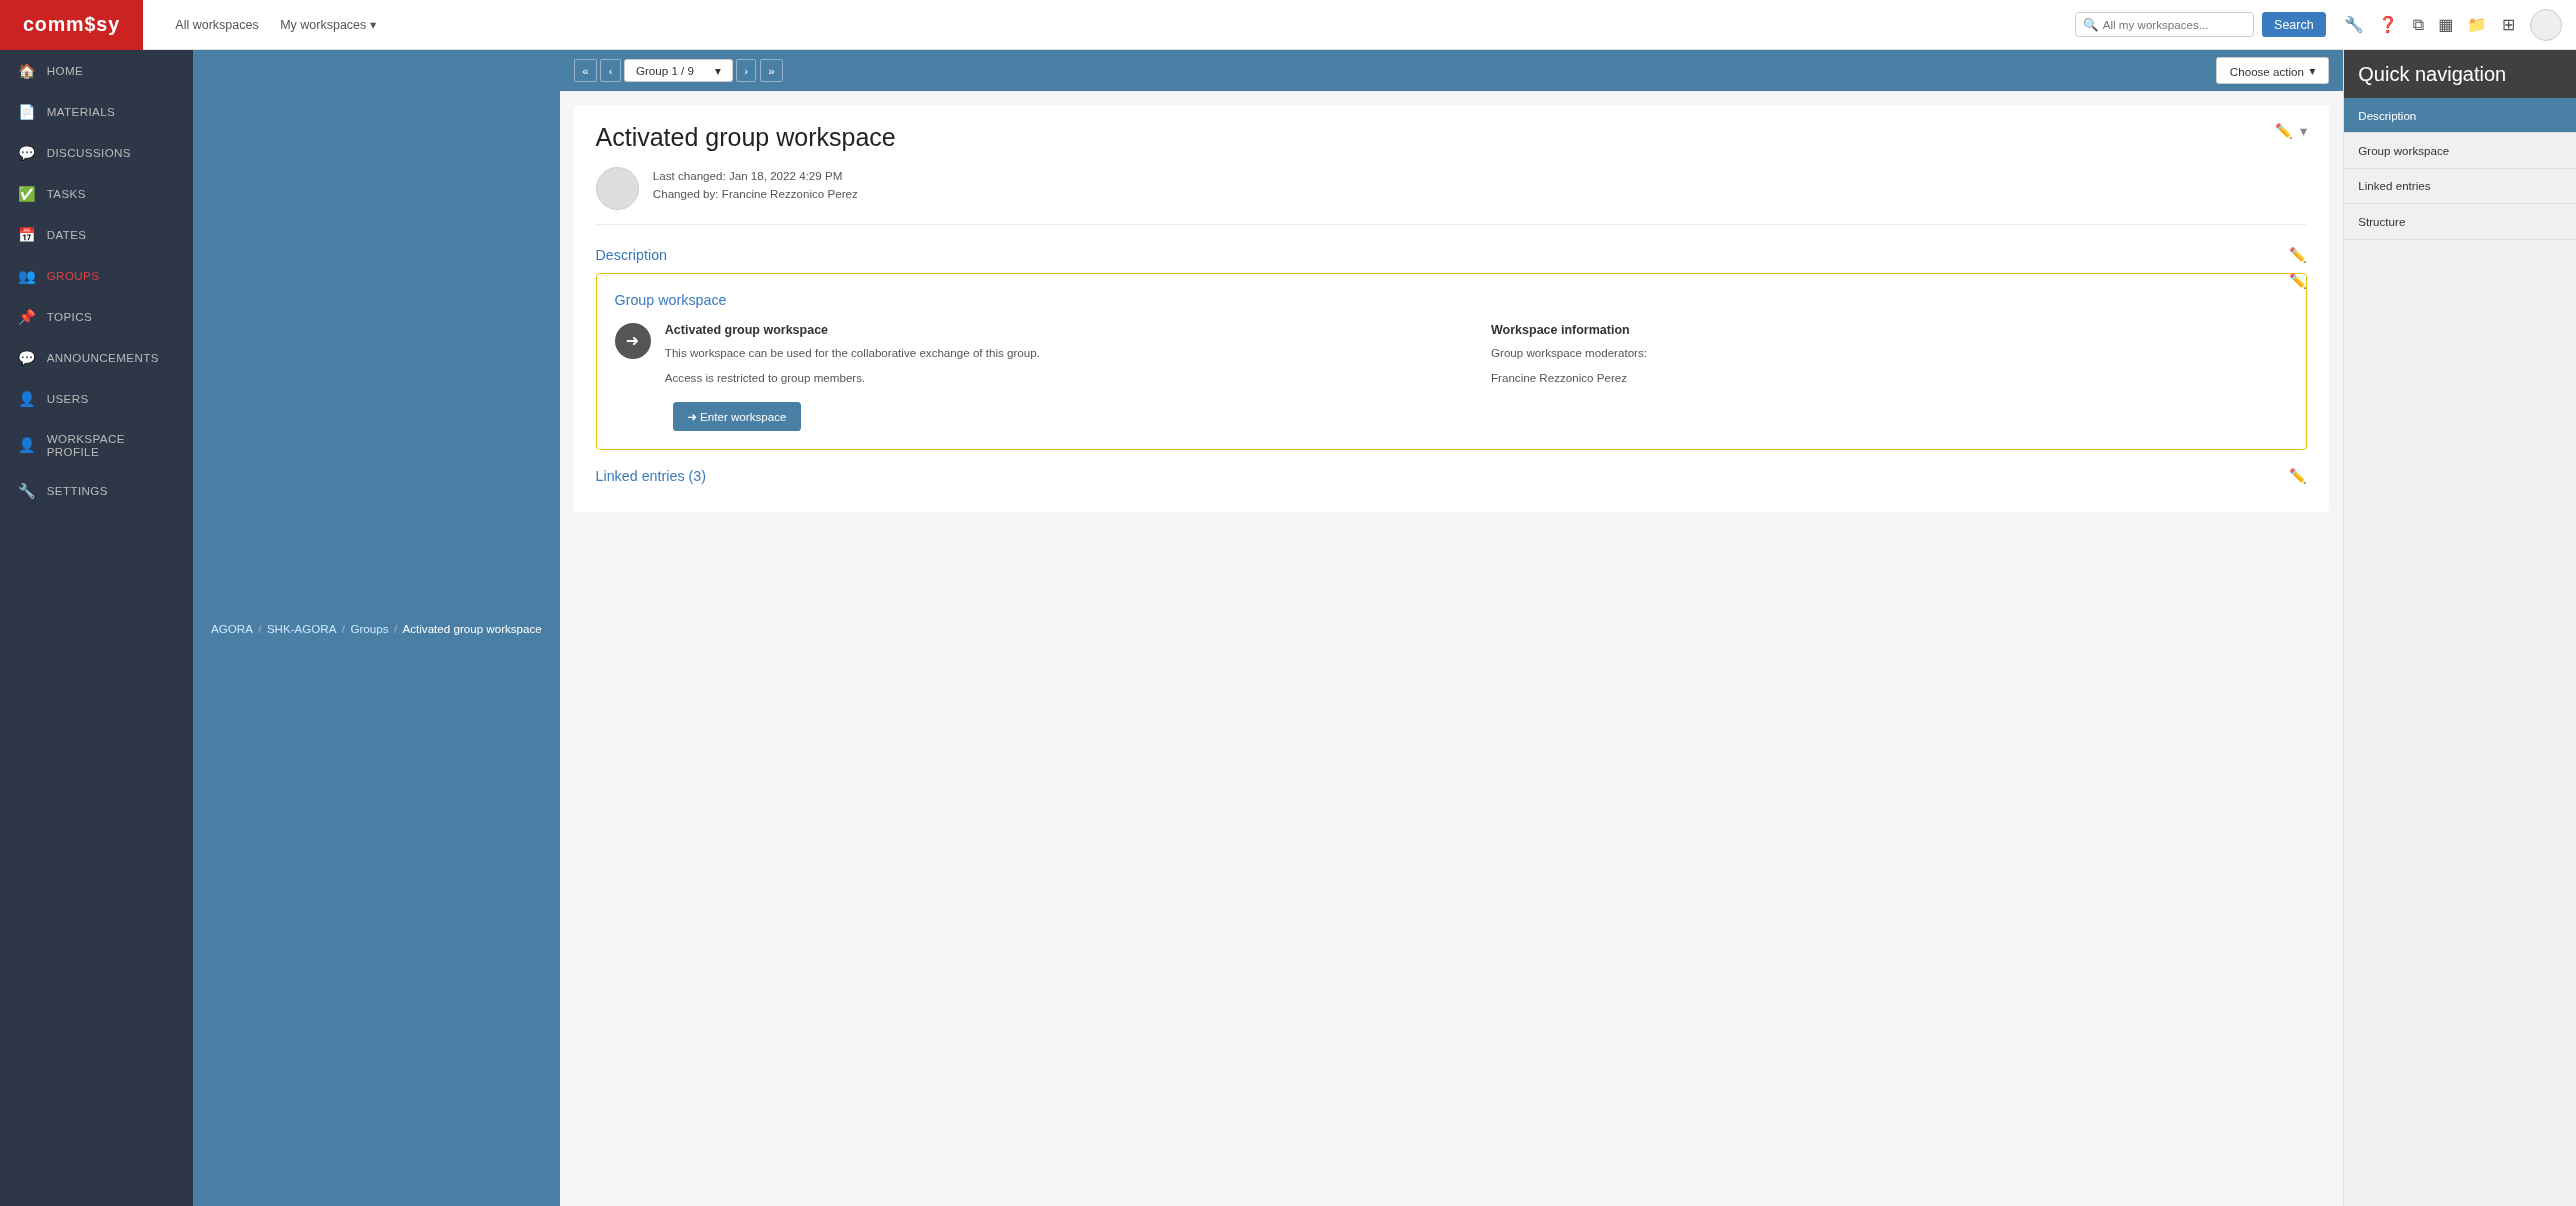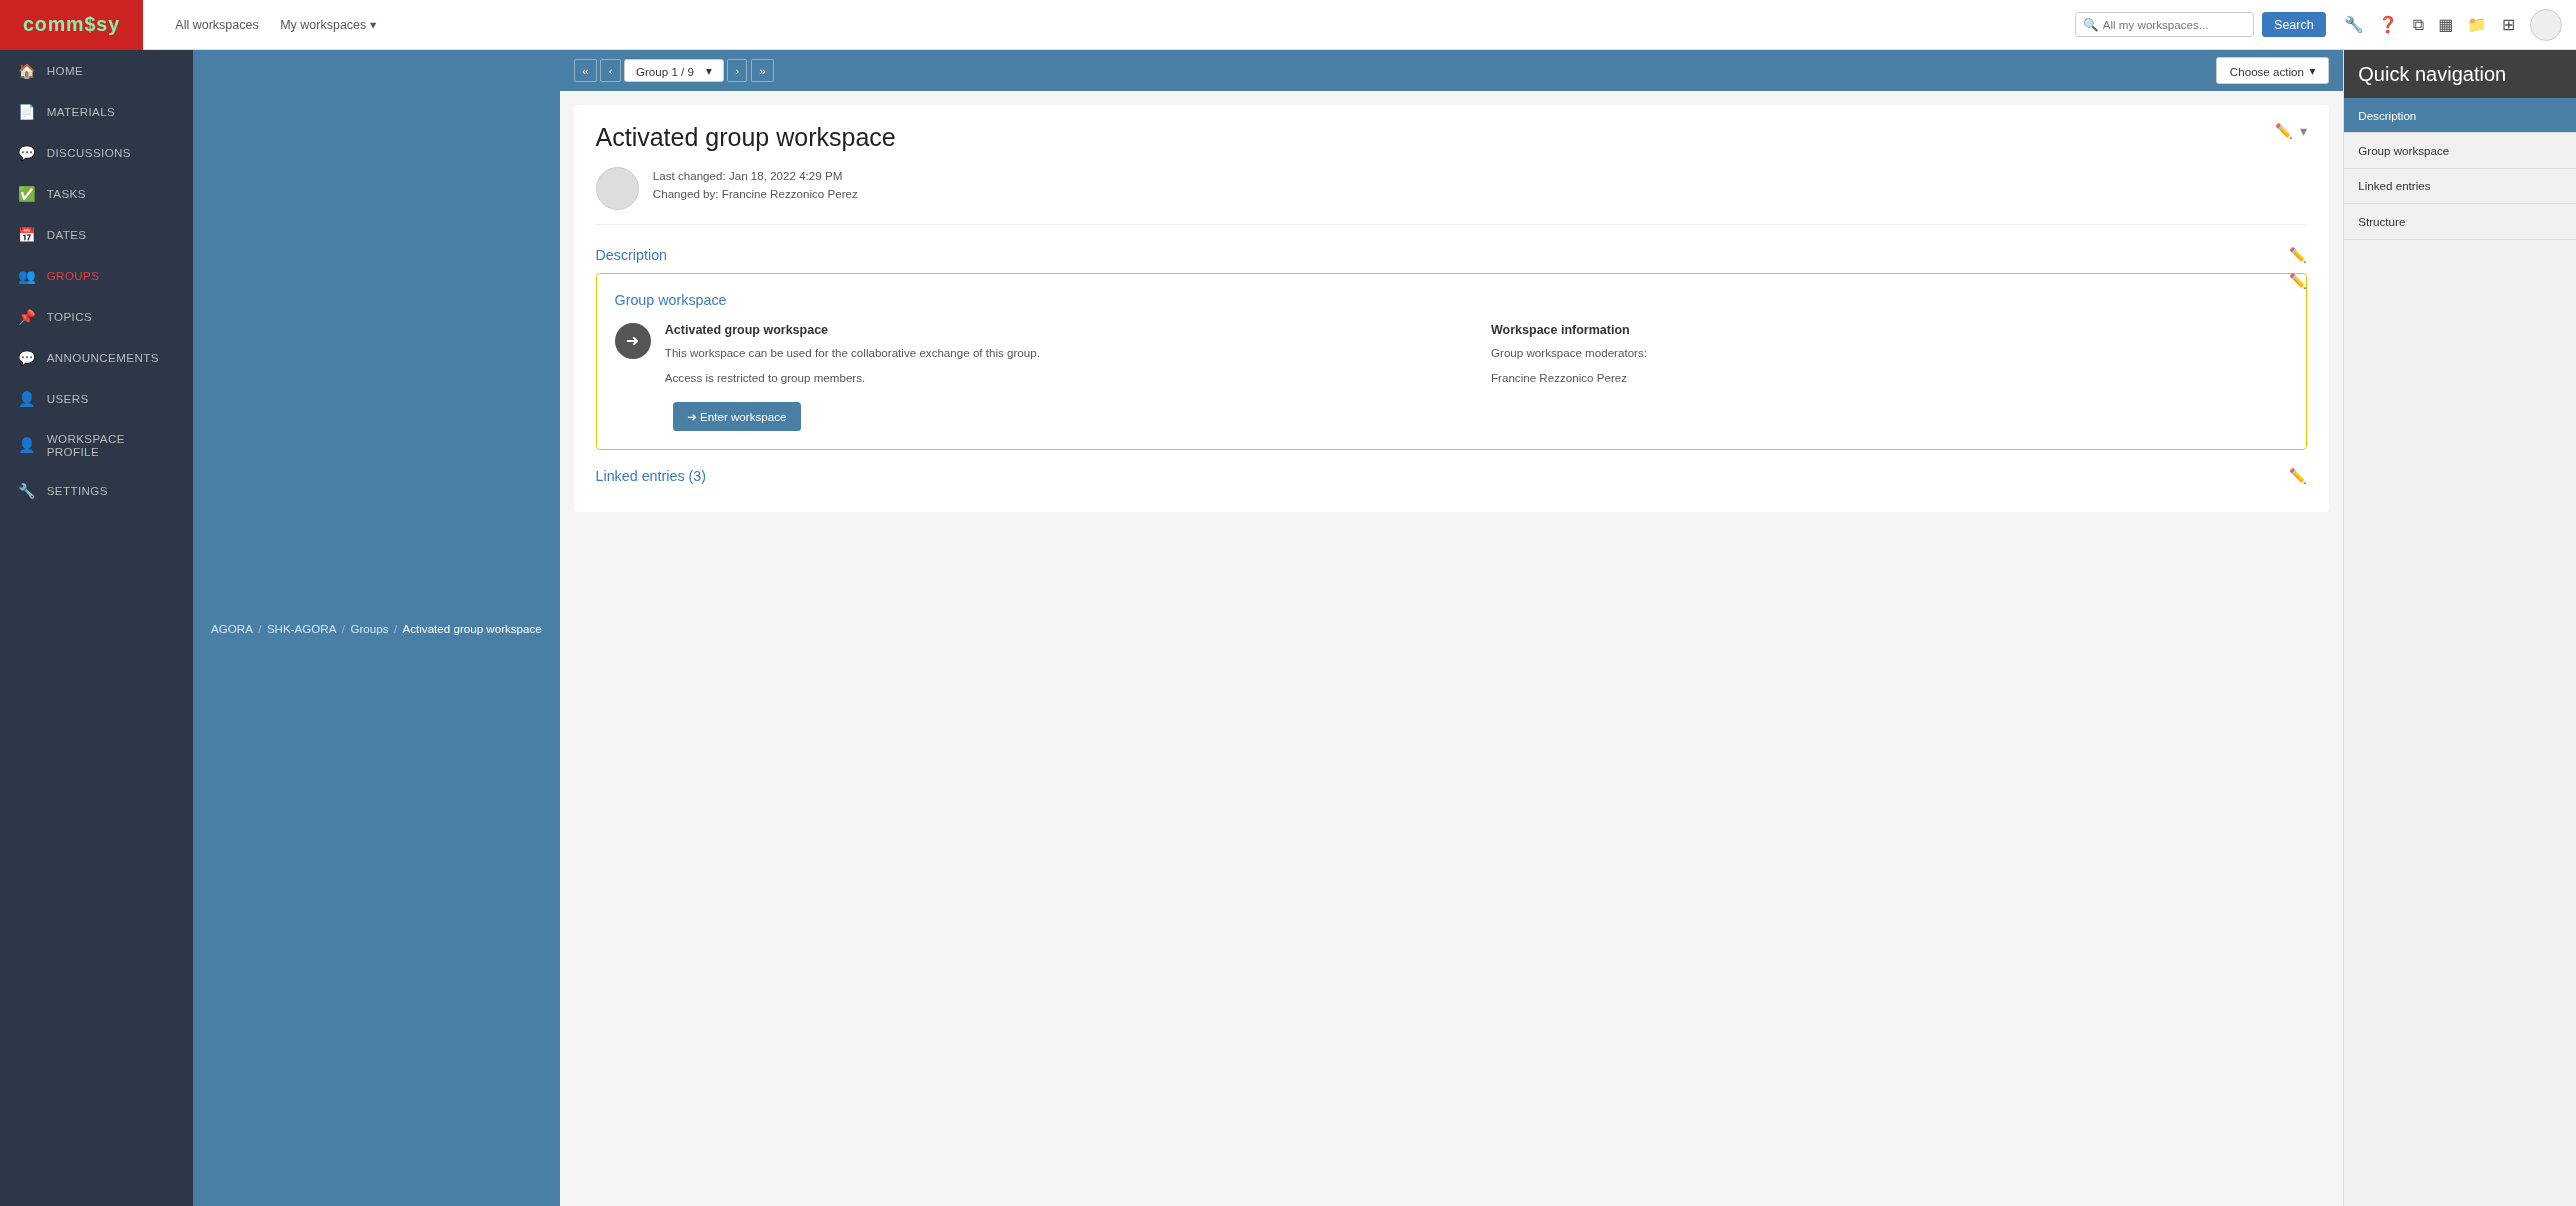--- a/index.html
+++ b/index.html
@@ -21,21 +21,21 @@
       background: #cc2222;
       width: 143px;
       height: 50px;
       display: flex;
       align-items: center;
       justify-content: center;
       margin-left: -14.3px;
       flex-shrink: 0;
     }
     .logo-text {
-      color: #86efac;
+      color: #ffffff;
       font-size: 19.7px;
       font-weight: bold;
       letter-spacing: 0.9px;
     }
     .nav-links {
       display: flex;
       gap: 21.5px;
       align-items: center;
       flex: 1;
       padding-left: 14.3px;
@@ -187,22 +187,22 @@
     }
     .pag-group-btn {
       background: #fff;
       border: 0.9px solid #ccc;
       color: #333;
       padding: 3.6px 10.7px;
       cursor: pointer;
       font-size: 11.6px;
       border-radius: 2.7px;
       display: flex;
-      align-items: flex-end;
-      gap: 12px;
+      align-items: center;
+      gap: 21px;
     }
     .choose-action-btn {
       background: #fff;
       border: 0.9px solid #ccc;
       color: #333;
       padding: 5.4px 12.5px;
       cursor: pointer;
       font-size: 11.6px;
       border-radius: 2.7px;
       display: flex;

